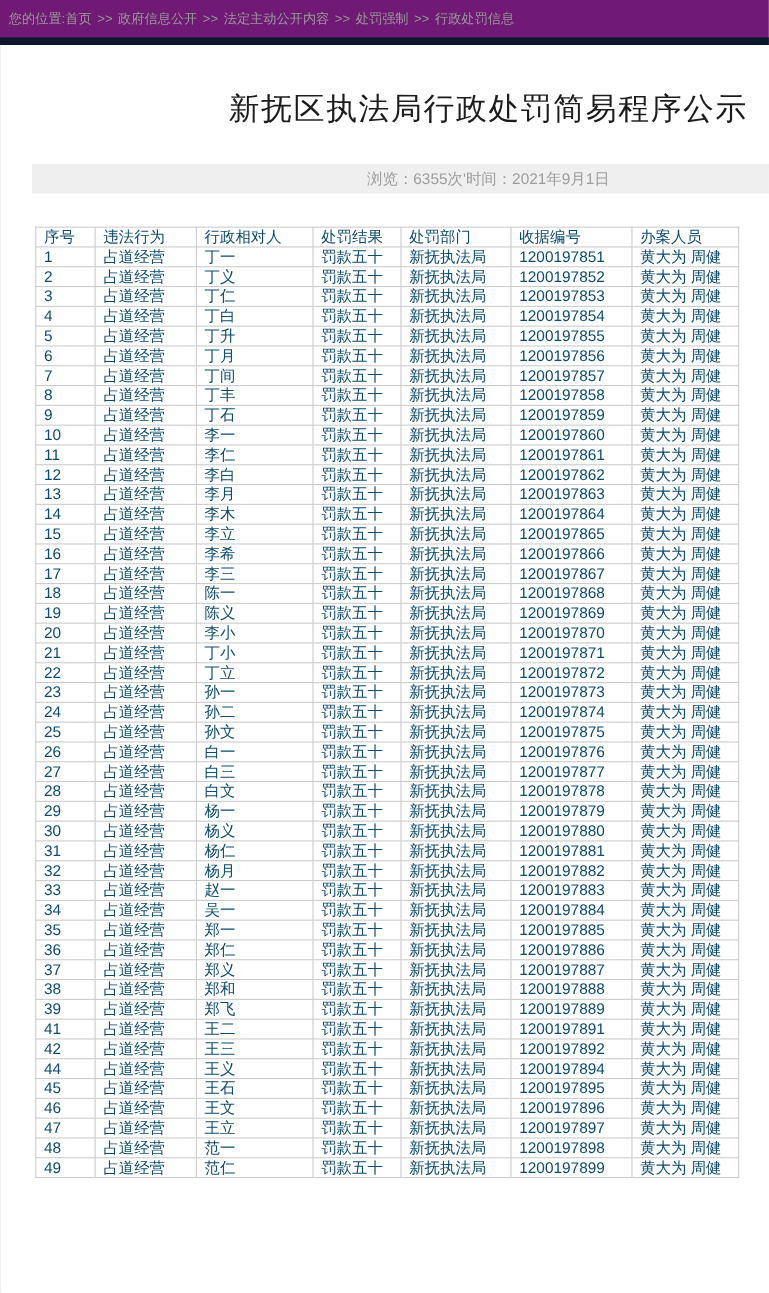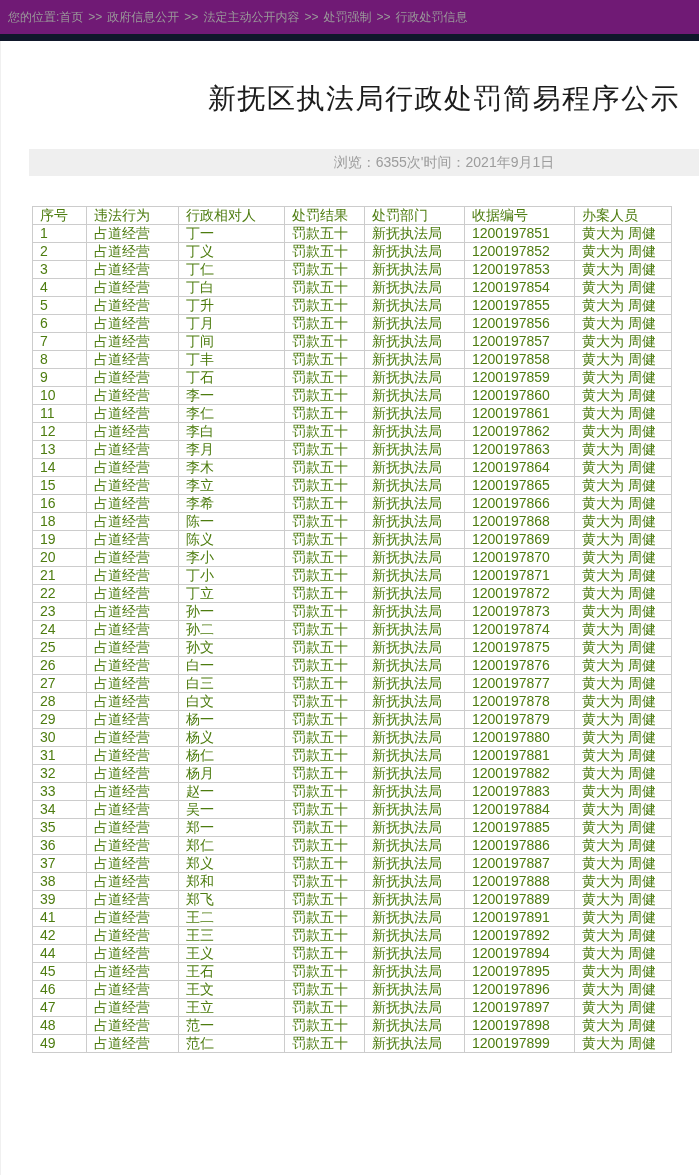--- a/index.html
+++ b/index.html
@@ -44,21 +44,21 @@
     font-size:14px;
     text-align:center;
   }
 
   .penalty-table {
     margin:30px 0 0 3px;
     border-collapse:collapse;
     table-layout:fixed;
     width:639px;
     font-size:14px;
-    color:#4d7c0f;
+    color:#0c4a6e;
   }
   .penalty-table th, .penalty-table td {
     border:1px solid #ccc;
     height:18px;
     line-height:17px;
     padding:0 0 0 7px;
     font-weight:400;
     text-align:left;
     vertical-align:middle;
     white-space:nowrap;
@@ -246,20 +246,29 @@
           <tr>
             <td>16</td>
             <td>占道经营</td>
             <td>李希</td>
             <td>罚款五十</td>
             <td>新抚执法局</td>
             <td>1200197866</td>
             <td>黄大为 周健</td>
           </tr>
           <tr>
+            <td>17</td>
+            <td>占道经营</td>
+            <td>李三</td>
+            <td>罚款五十</td>
+            <td>新抚执法局</td>
+            <td>1200197867</td>
+            <td>黄大为 周健</td>
+          </tr>
+          <tr>
             <td>18</td>
             <td>占道经营</td>
             <td>陈一</td>
             <td>罚款五十</td>
             <td>新抚执法局</td>
             <td>1200197868</td>
             <td>黄大为 周健</td>
           </tr>
           <tr>
             <td>19</td>

